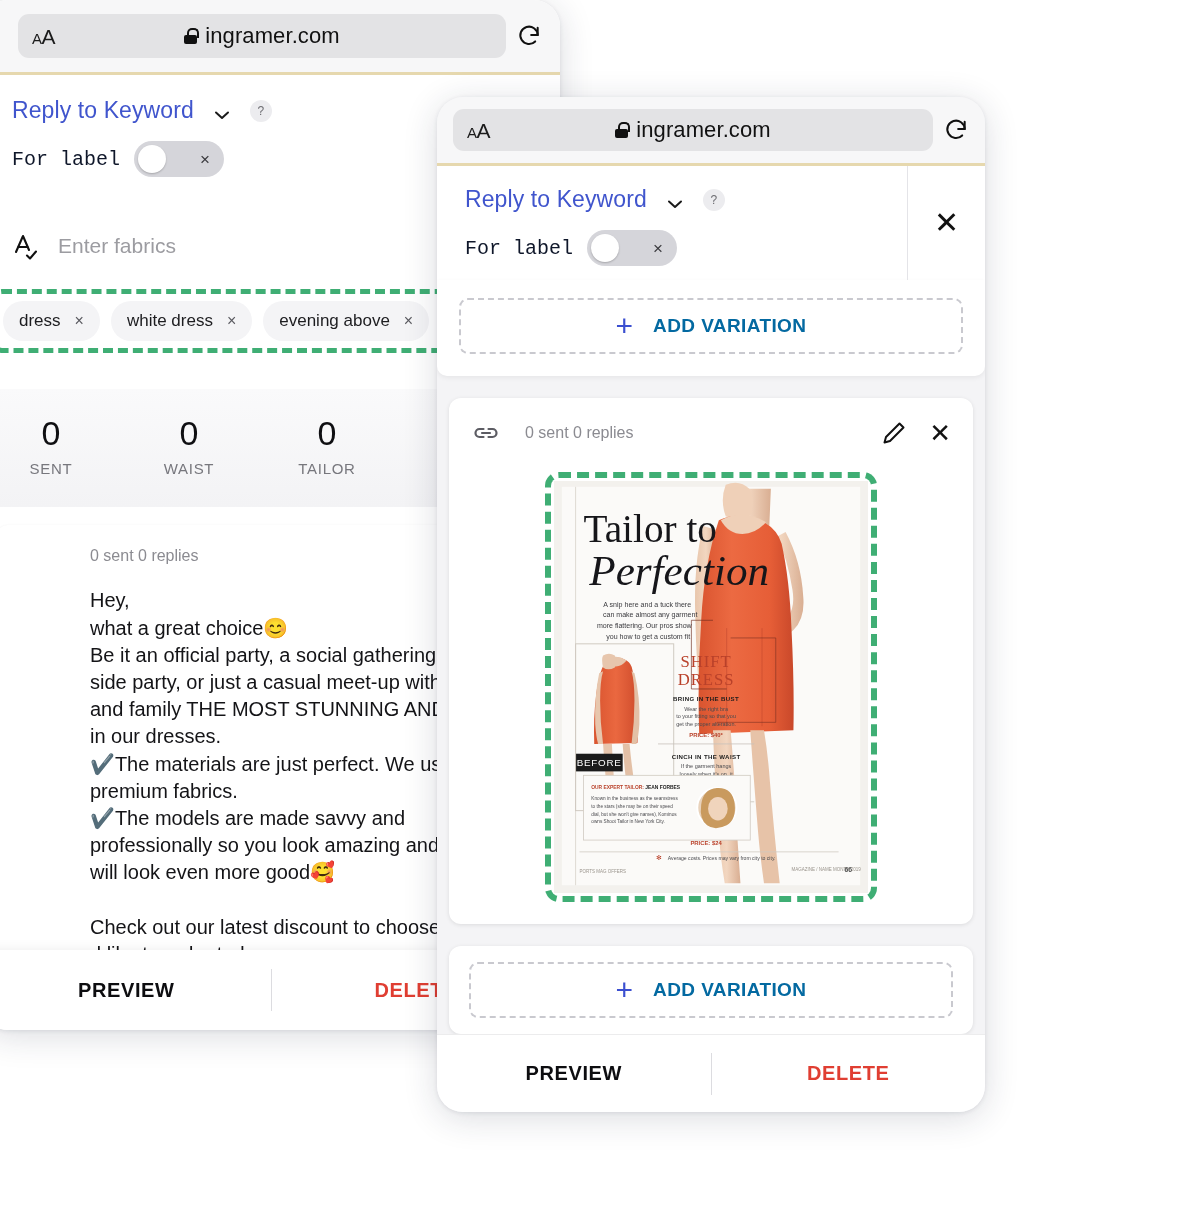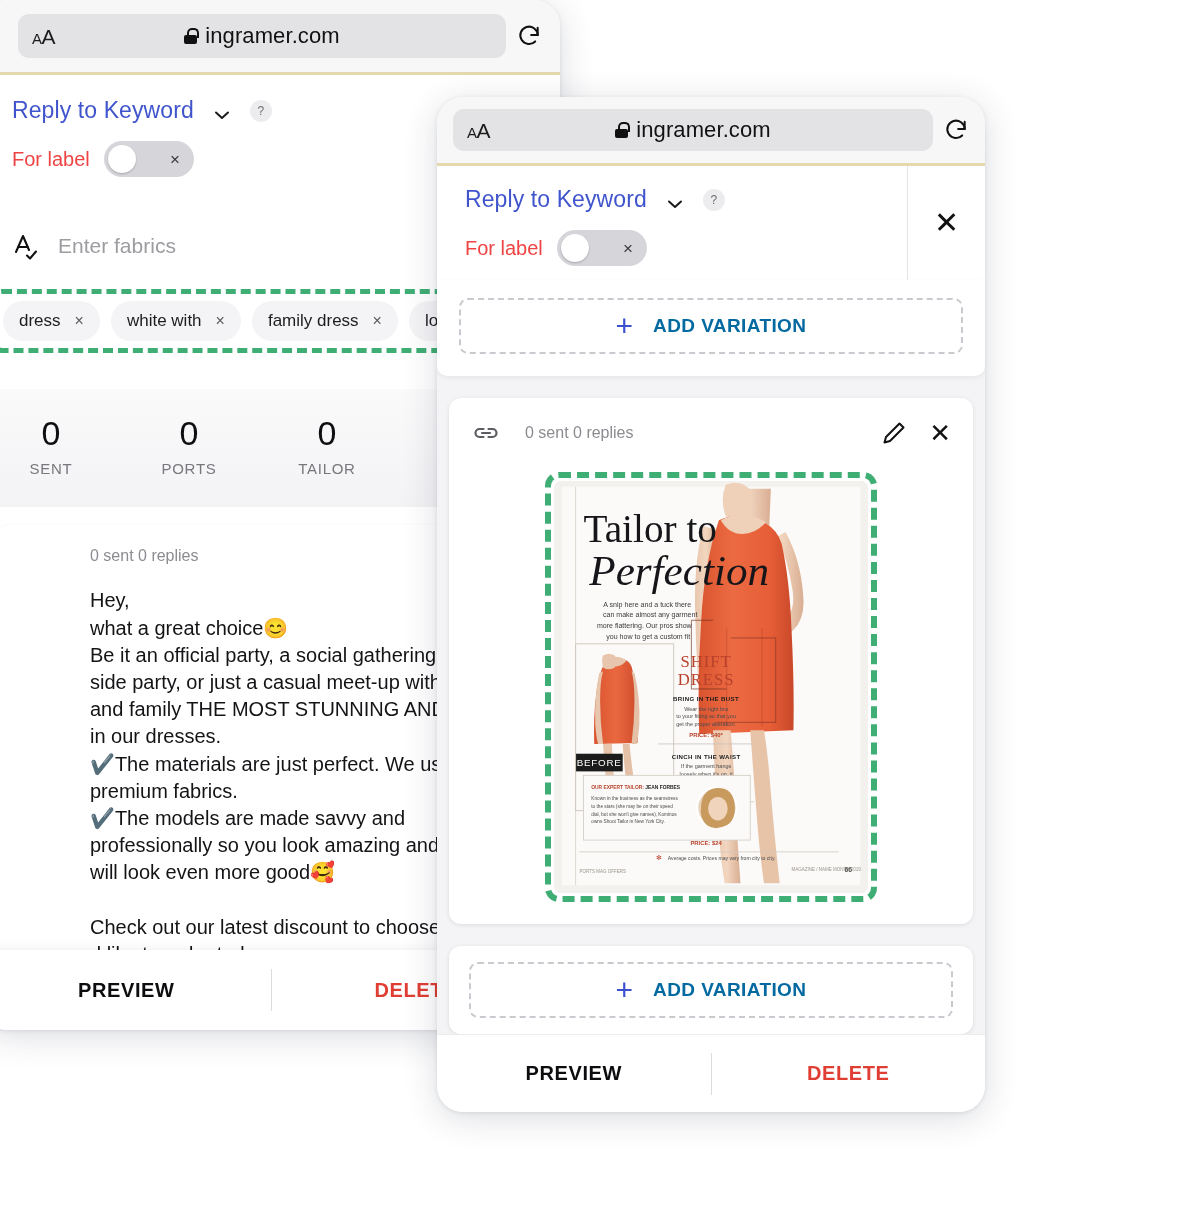--- a/index.html
+++ b/index.html
@@ -58,21 +58,21 @@
   .pagehead-main { flex: 1; padding: 22px 0 16px 30px; }
   .ptitle-row { display:flex; align-items:center; gap:20px; }
   .ptitle { color:#4055cd; font-size:23px; font-weight:400; letter-spacing:.1px; }
   .chev { width:16px; height:10px; color:#1b1b1b; }
   .qmark {
     width:22px;height:22px;border-radius:50%;background:#ececef;
     display:flex;align-items:center;justify-content:center;
     font-size:12px;color:#6d6d72;
   }
   .label-row { display:flex; align-items:center; gap:14px; margin-top:17px; }
-  .label-txt { font-size:20px; color:#ef4444; font-weight:400; }
+  .label-txt { font-size:20px; color:#0f172a; font-weight:400;font-family:Liberation Mono, monospace; }
   .switchwrap {
     display:flex; align-items:center; gap:0;
     background:#d5d5da; border-radius:22px; height:36px; width:90px;
     padding:0 4px; position:relative;
   }
   .knob { width:28px;height:28px;border-radius:50%;background:#fff; box-shadow:0 1px 2px rgba(0,0,0,.22); }
   .switch-x { position:absolute; right:14px; font-size:17px; color:#3a3a3e; line-height:1; }
   .pagehead-close {
     width: 78px; border-left: 1px solid #e4e4e8;
     display:flex; align-items:center; justify-content:center;
@@ -177,21 +177,21 @@
   .card-x { font-size:26px; color:#111; line-height:1; }
 
   .imgframe {
     margin: 24px auto 0 auto;
     width: 332px; height: 430px;
     border: 6px dashed #3fae74; border-radius: 14px;
     padding: 3px; background:#fff;
   }
 
   
-  .mag { width:100%; height:100%; position:relative; overflow:hidden; border-radius:7px; background:#f2f0ec; }
+  .mag { width:100%; height:100%; position:relative; overflow:hidden; border-radius:0; background:#f2f0ec; }
 
   .addvar2-wrap { background:#fff; margin: 22px 12px 0 12px; border-radius: 12px;
     box-shadow: 0 1px 4px rgba(0,0,0,.10); padding: 16px 20px; }
 
   #rightwin .actionbar { height: 78px; background:#fff; box-shadow:none; border-top:1px solid #ececed; }
 </style>
 </head>
 <body>
 
 <div class="stage">
@@ -249,42 +249,42 @@
         </span>
         <span class="kw-placeholder">Enter fabrics</span>
       </div>
 
       <div class="tags-wrap">
         <span class="tag">
           <span>dress</span>
           <span class="tx">×</span>
         </span>
         <span class="tag">
-          <span>white with</span>
+          <span>white dress</span>
           <span class="tx">×</span>
         </span>
         <span class="tag">
-          <span>family dress</span>
+          <span>evening above</span>
           <span class="tx">×</span>
         </span>
         <span class="tag">
           <span>long</span>
           <span class="tx">×</span>
         </span>
       </div>
     </div>
 
     <div class="stats">
       <div class="stat">
         <div class="num">0</div>
         <div class="cap">SENT</div>
       </div>
       <div class="stat">
         <div class="num">0</div>
-        <div class="cap">PORTS</div>
+        <div class="cap">WAIST</div>
       </div>
       <div class="stat">
         <div class="num">0</div>
         <div class="cap">TAILOR</div>
       </div>
     </div>
 
     <div class="msgcard">
       <div class="msg-meta">0 sent  0 replies</div>
       <div class="msg-body">Hey,

